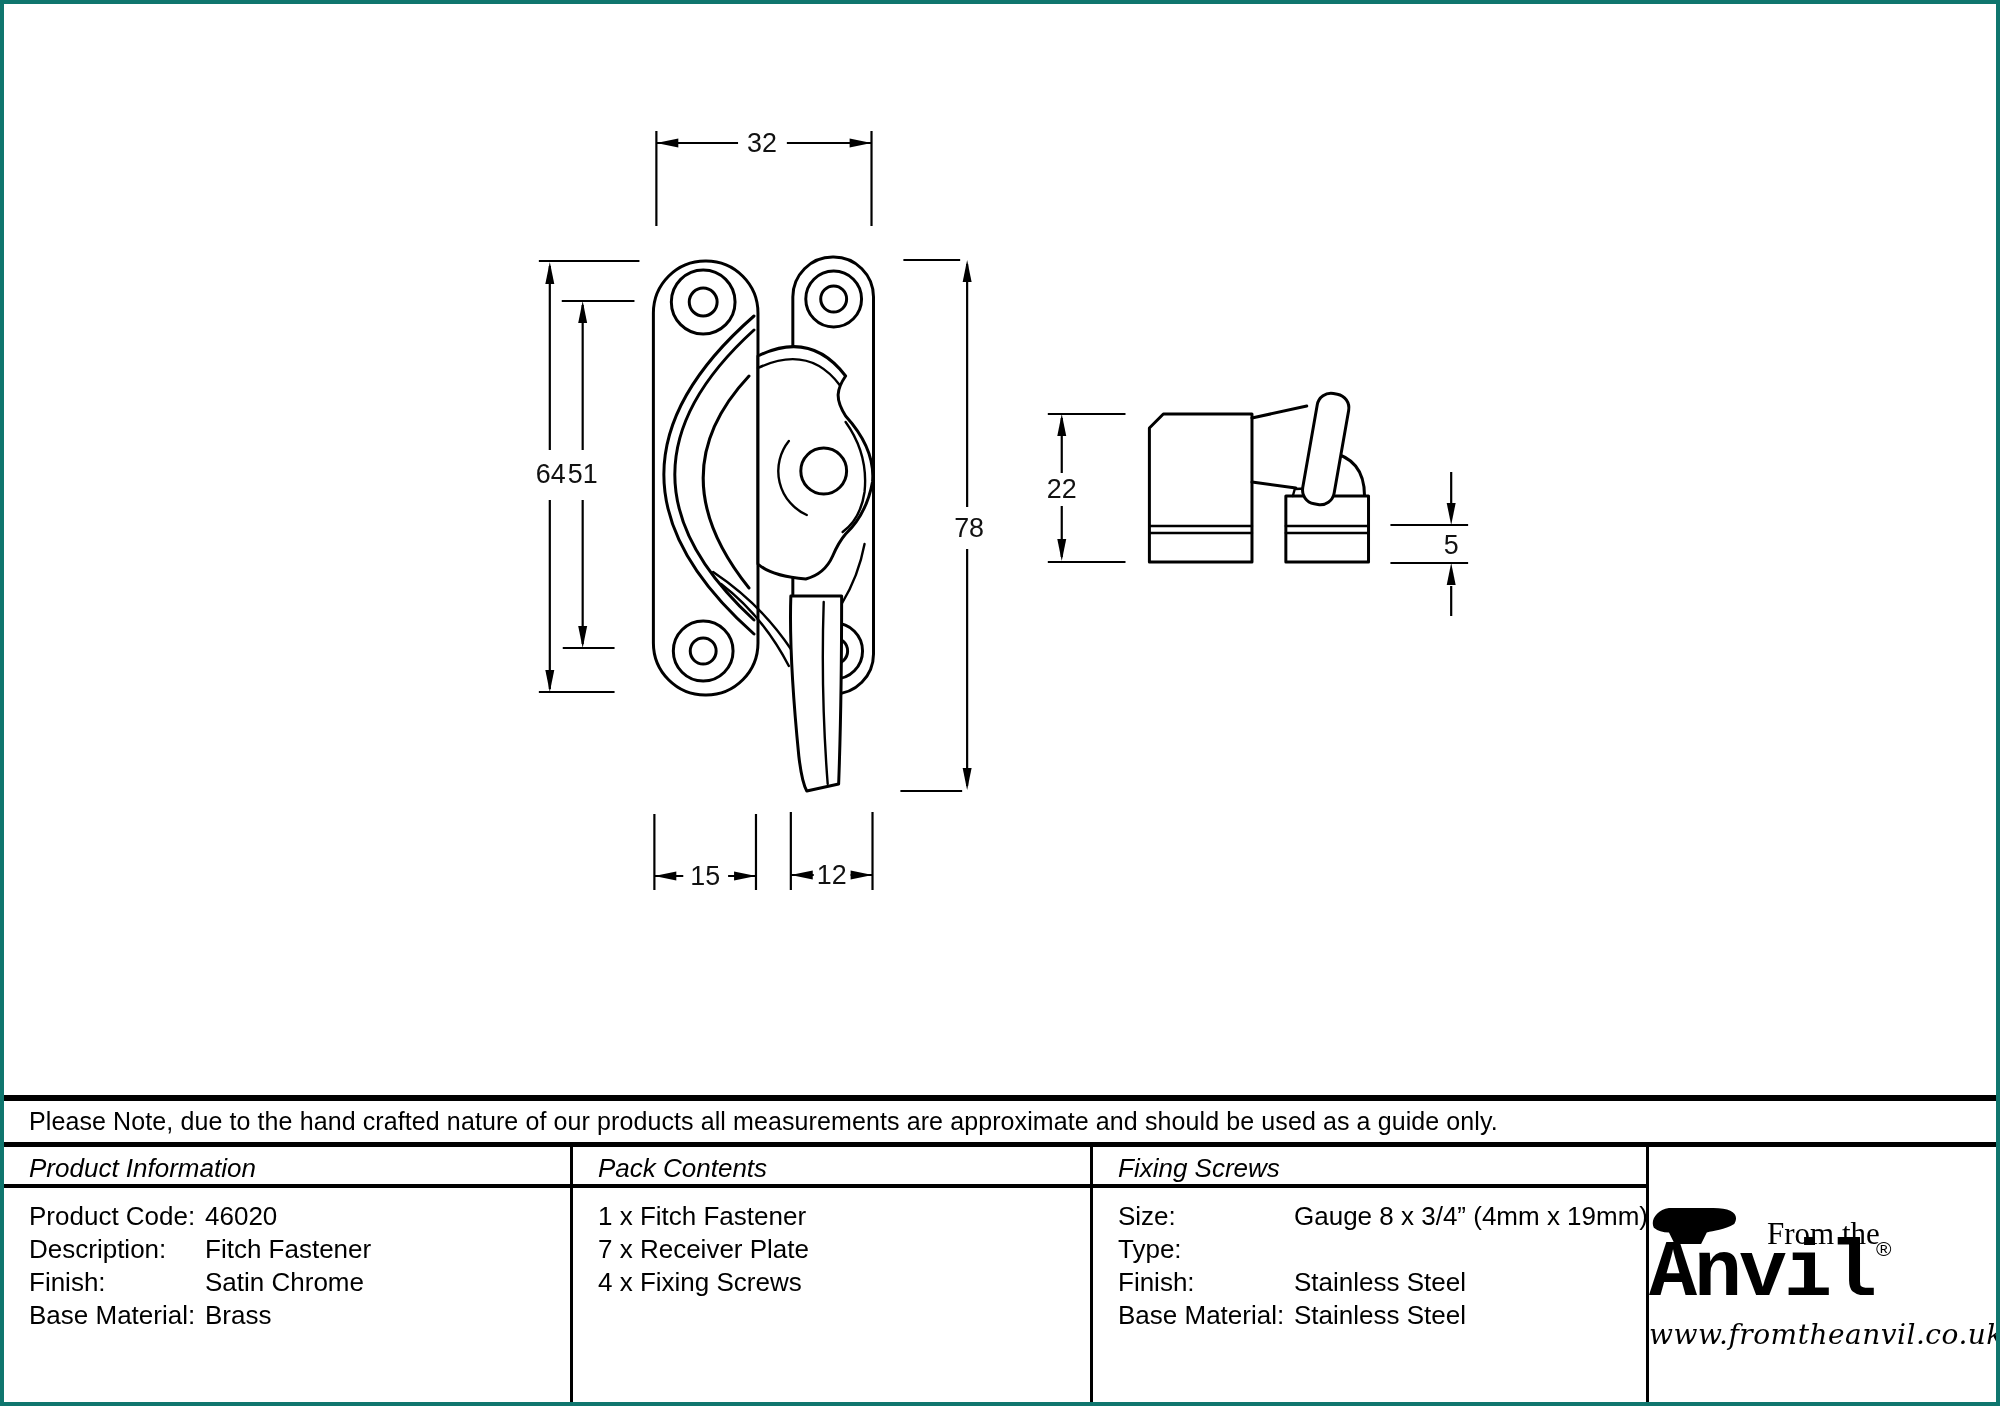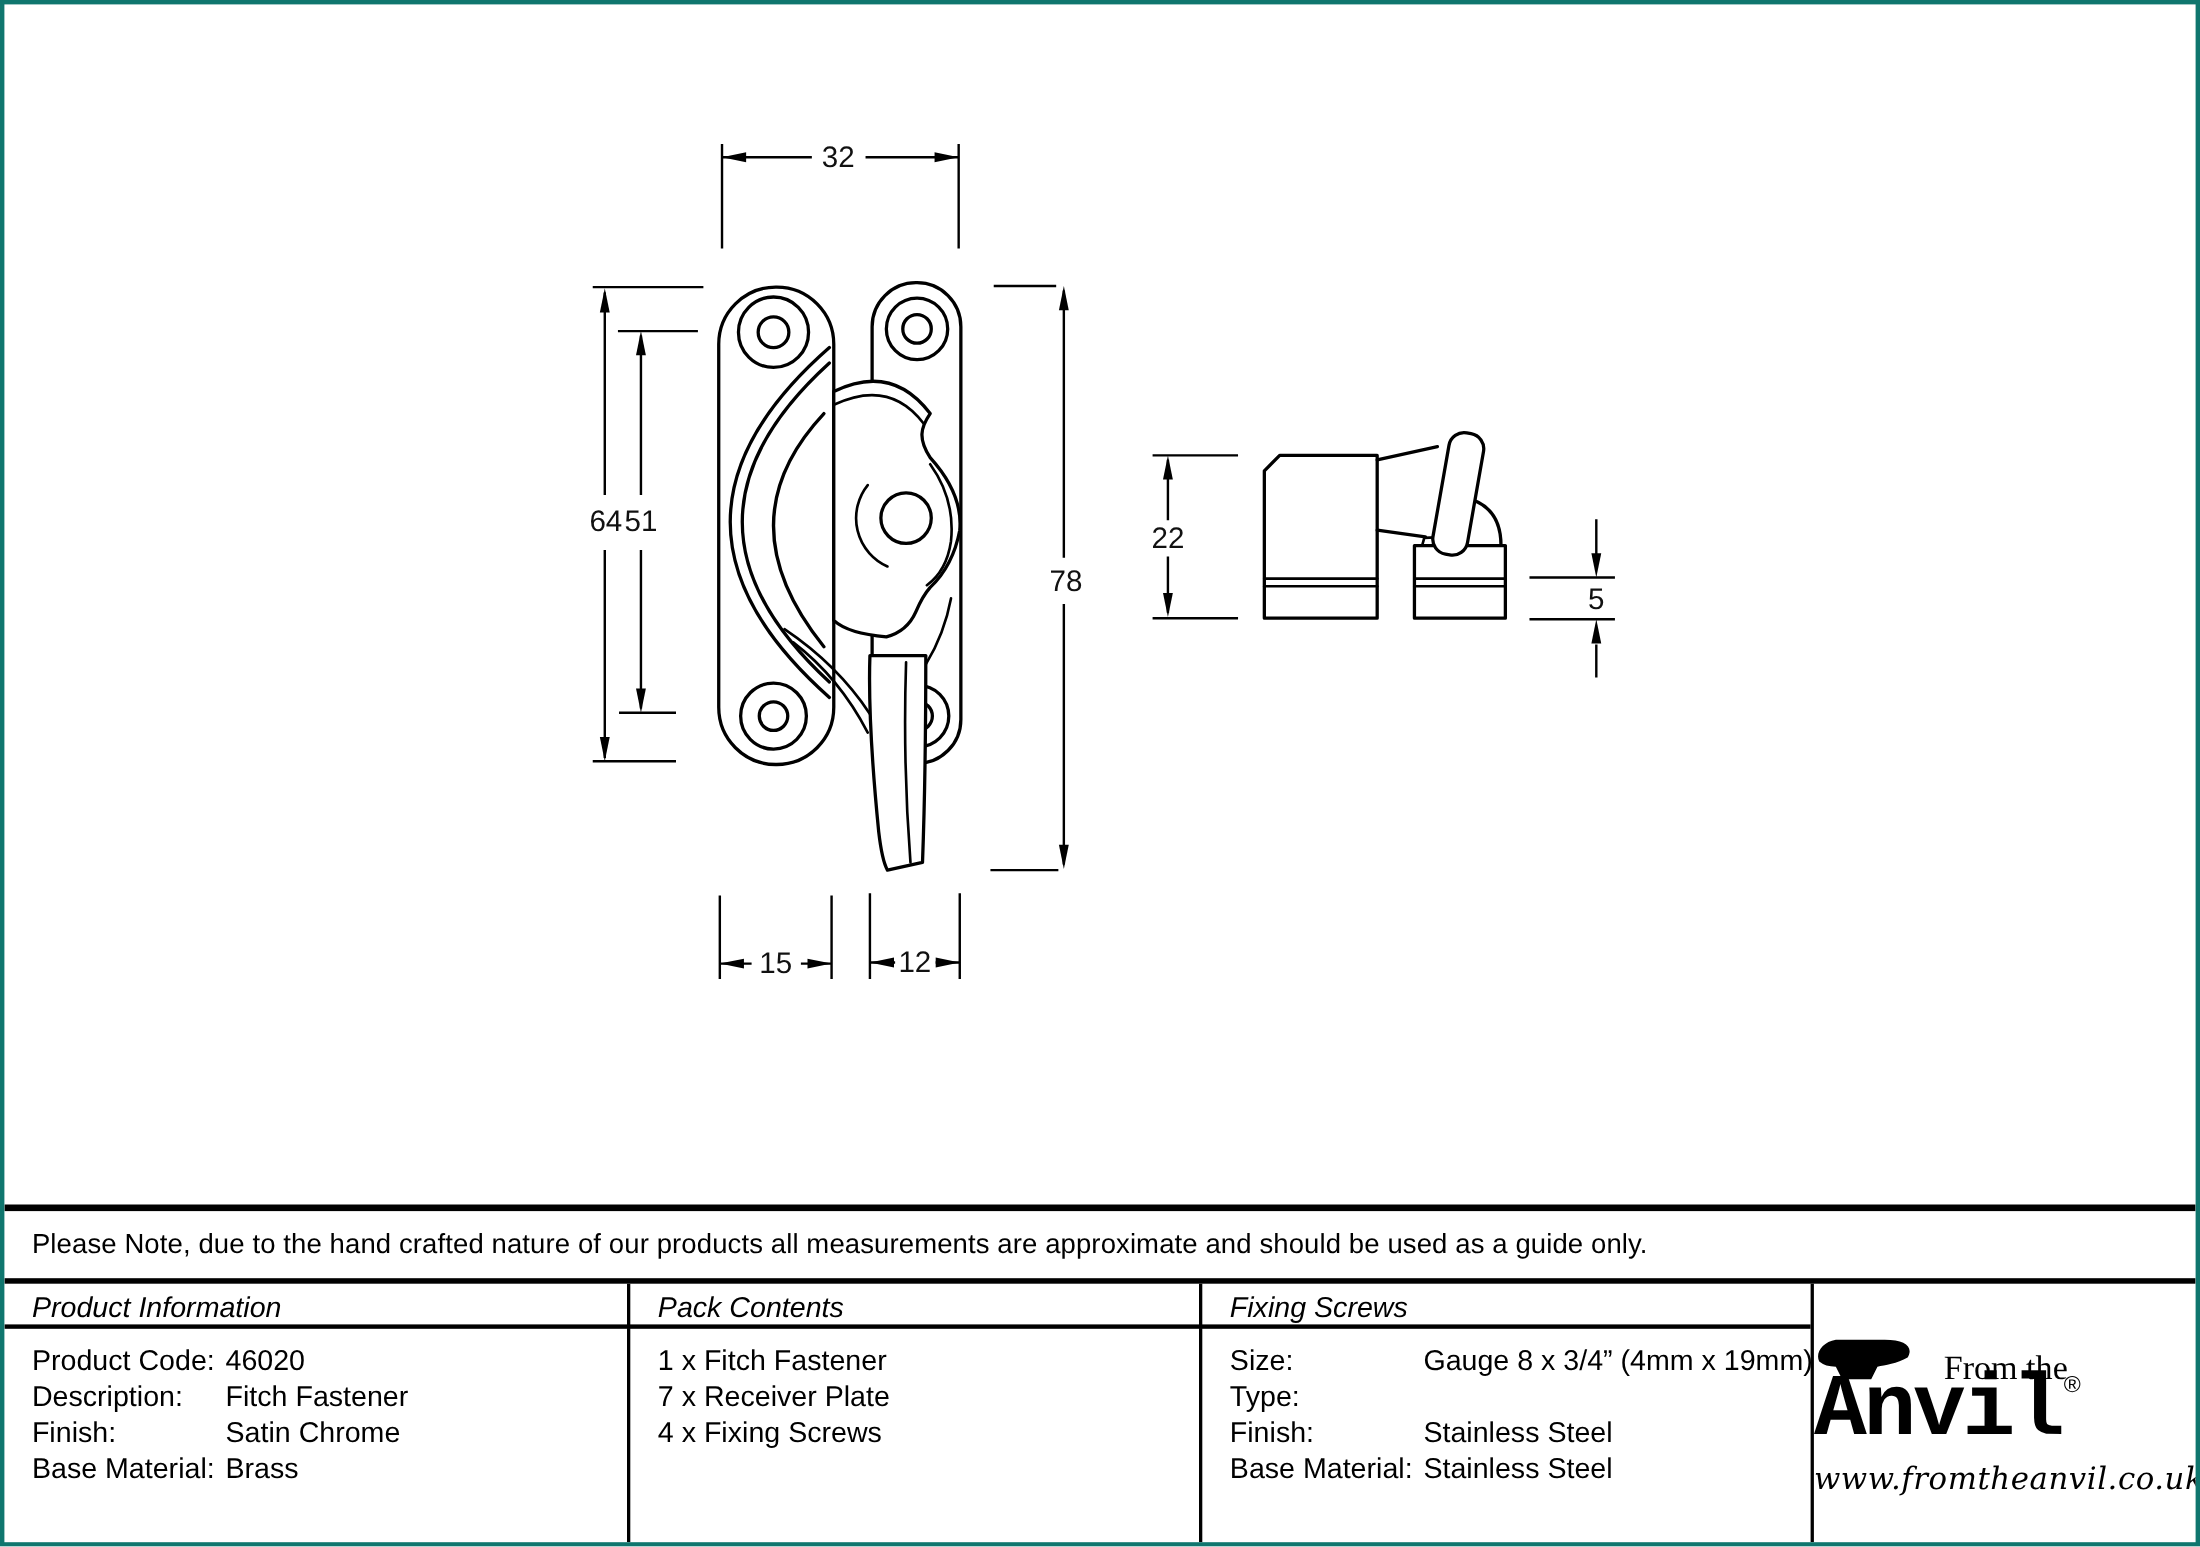--- a/index.html
+++ b/index.html
@@ -6,21 +6,21 @@
   .sheet {
     position:relative; width:2000px; height:1406px; box-sizing:border-box;
     border:4px solid #0f766e; background:#fff; color:#000;
     font-family:"Liberation Sans", sans-serif;
     display:flex; flex-direction:column; overflow:hidden;
   }
   .drawing-area { position:relative; height:1091px; flex:0 0 auto; }
   .drawing-area svg { position:absolute; left:0; top:0; width:100%; height:100%; }
 
   .note-band {
-    box-sizing:border-box; height:67px; border-top:6px solid #000;
+    box-sizing:border-box; height:47px; border-top:6px solid #000;
     display:flex; align-items:center; padding-left:25px;
     font-size:25px; letter-spacing:0.1px;
   }
 
   .info-table {
     flex:1 1 auto; border-top:5px solid #000;
     display:grid;
     grid-template-columns:566px 520px 556px 1fr;
     grid-template-rows:41px 1fr;
   }

